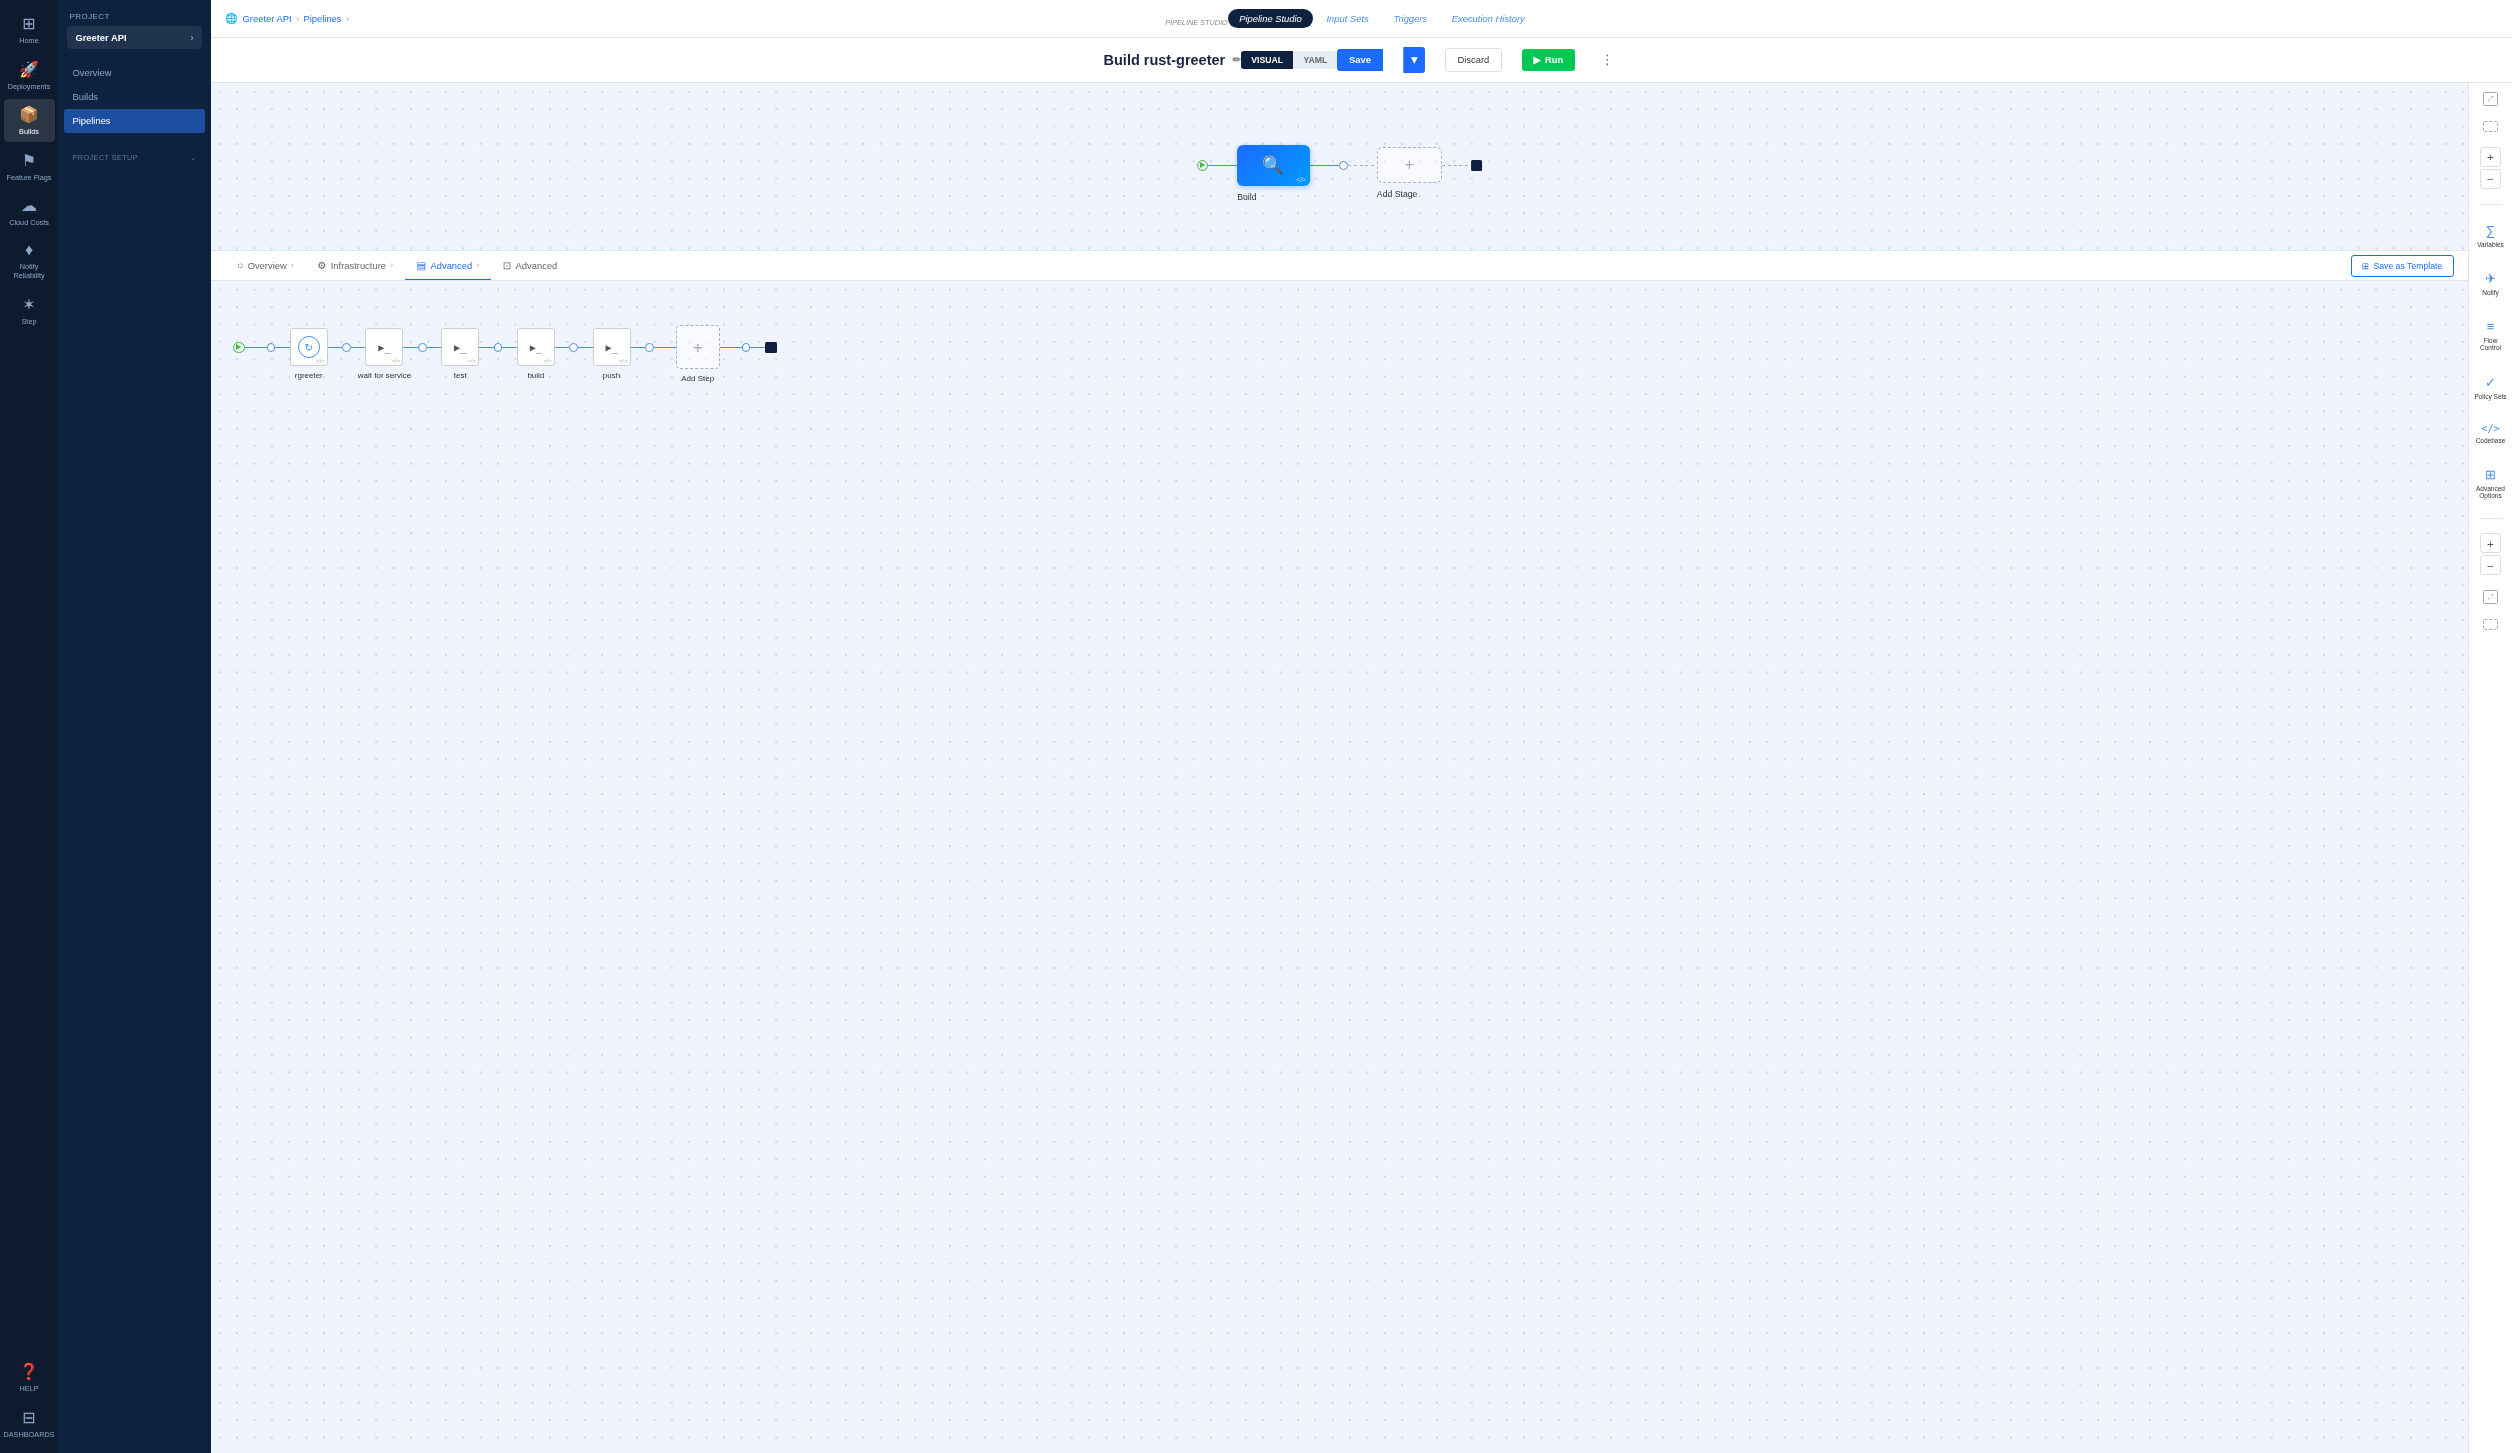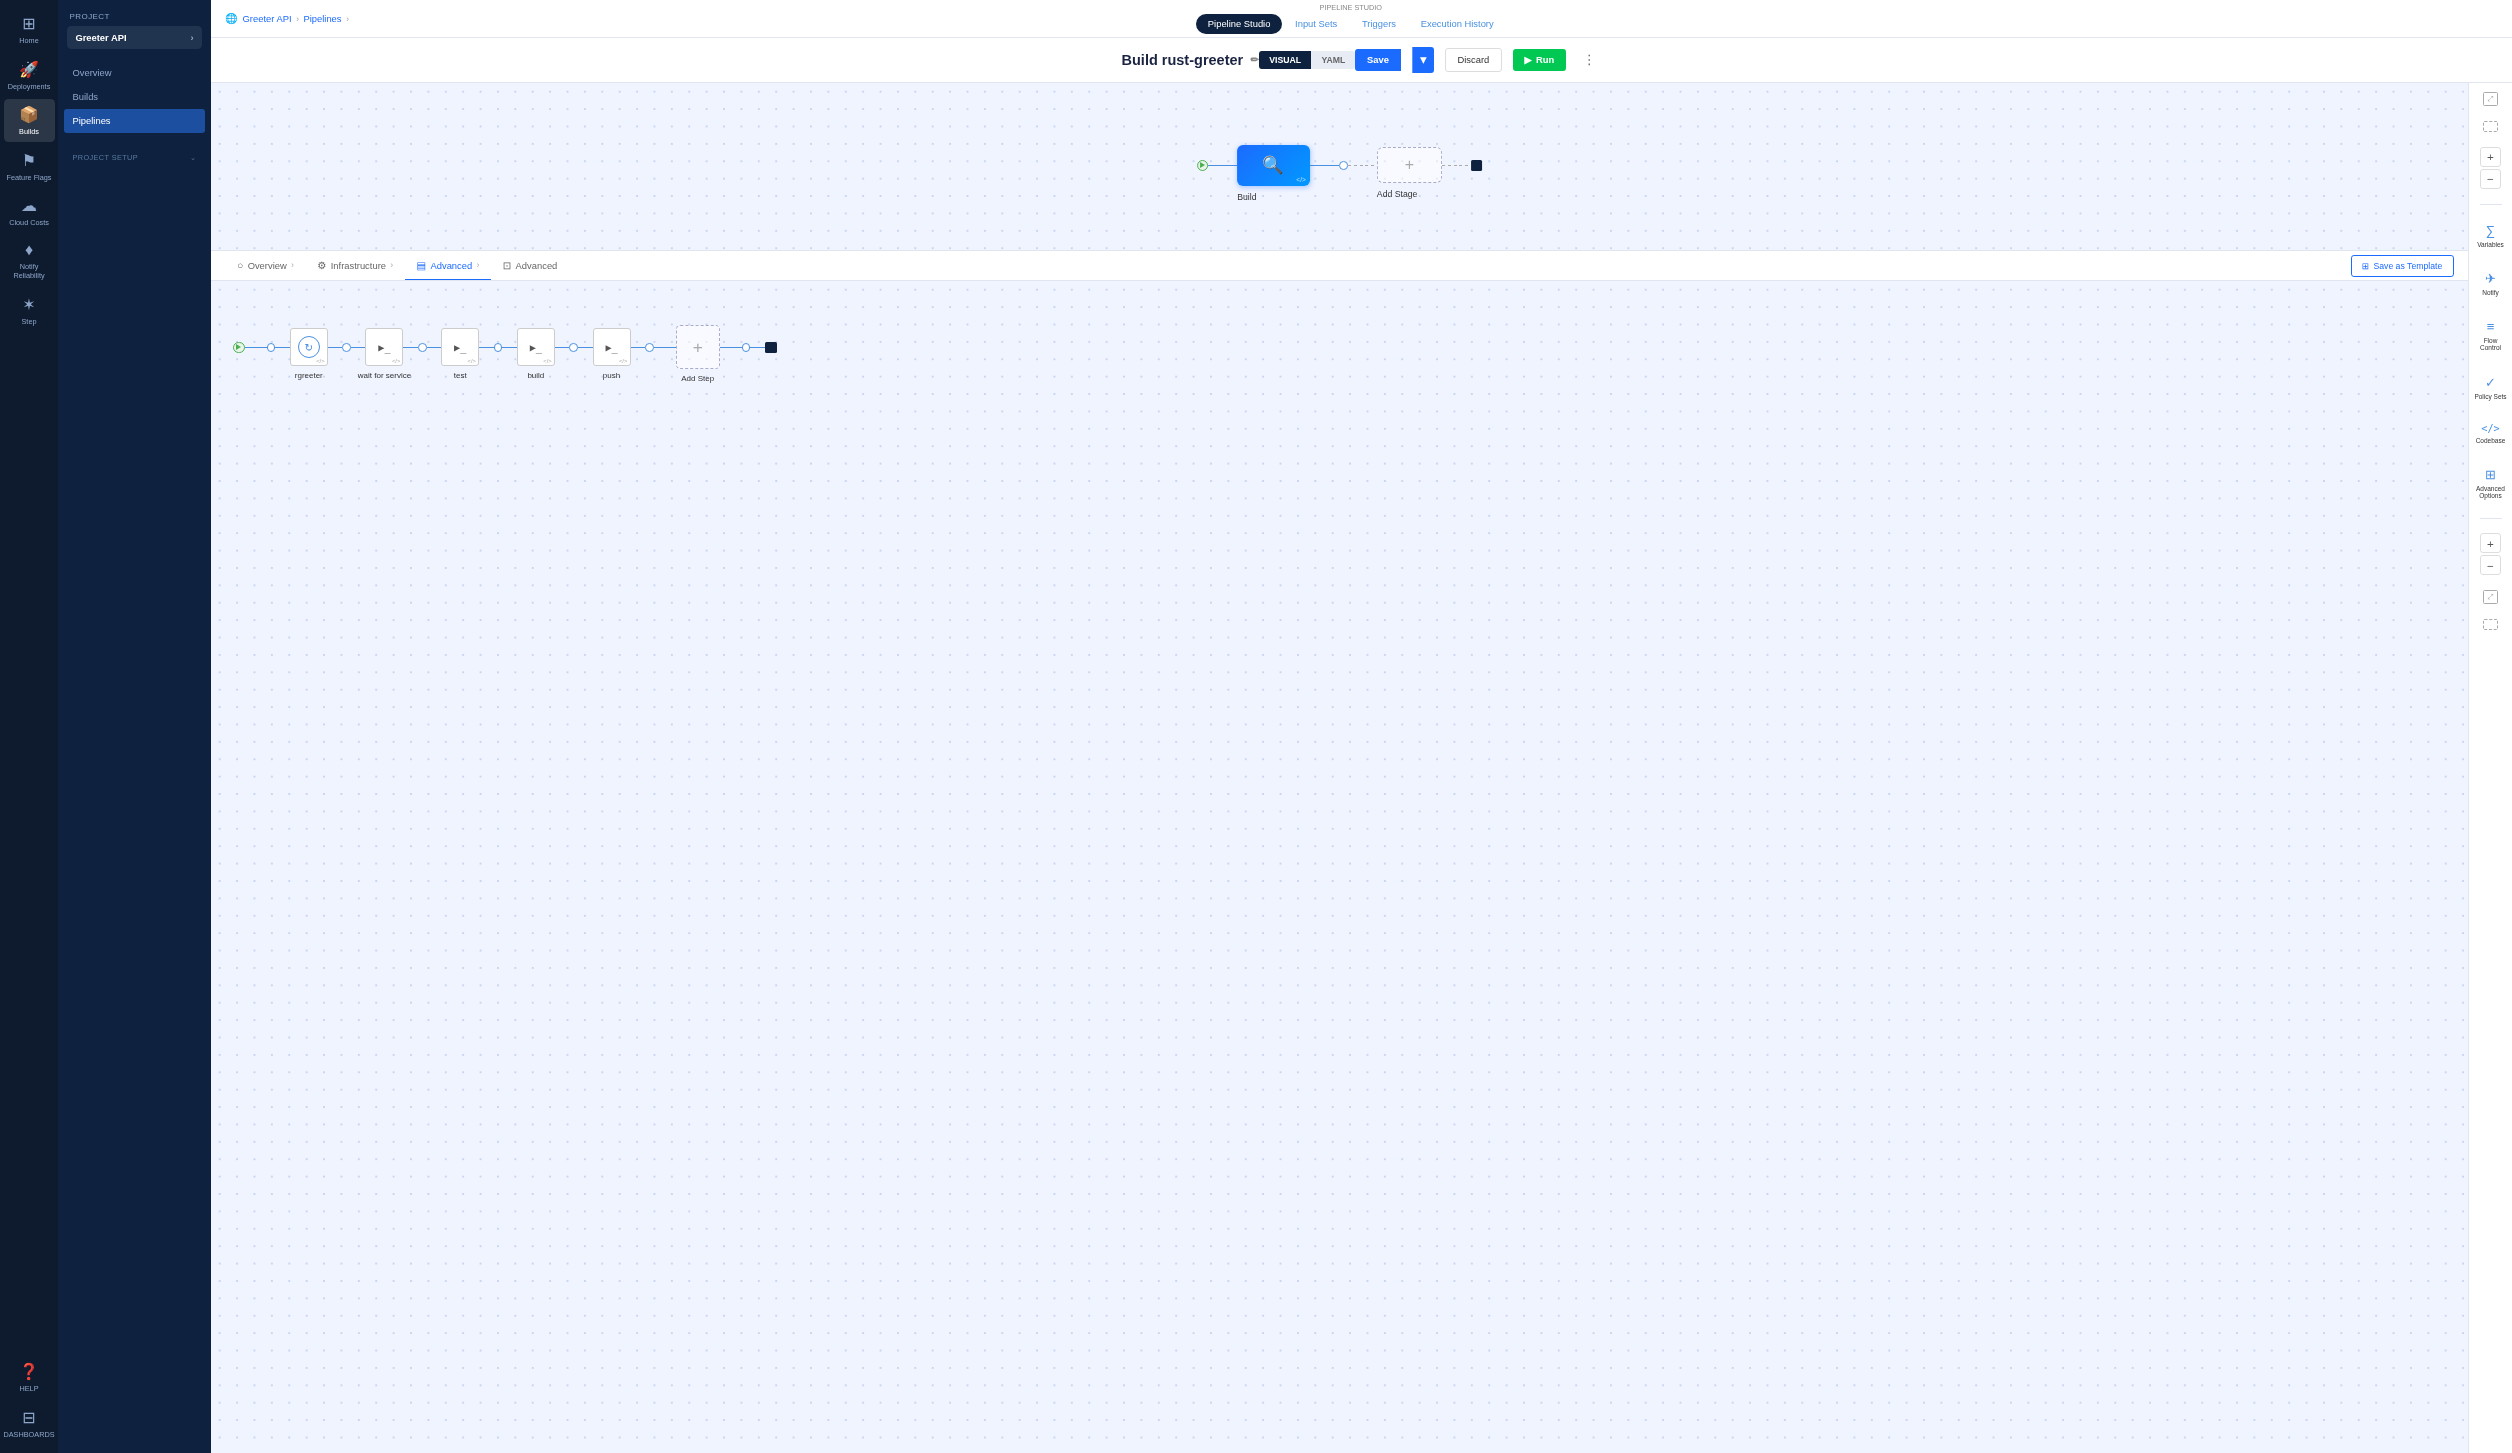--- a/index.html
+++ b/index.html
@@ -135,21 +135,21 @@
       display: flex;
       align-items: center;
       justify-content: center;
       flex-shrink: 0;
     }
     .pipeline-title { font-size: 14.5px; font-weight: 700; color: #1a2342; display: flex; align-items: center; gap: 7.3px; }
     .pipeline-title .edit-icon { color: #888; font-size: 10.2px; cursor: pointer; }
     .view-toggle { display: flex; align-items: center; background: #e8ecf5; border-radius: 2.9px; overflow: hidden; }
     .view-toggle-btn { padding: 3.6px 10.2px; font-size: 8.7px; font-weight: 600; cursor: pointer; color: #666; }
     .view-toggle-btn.active { background: #0e2240; color: #fff; }
-    .pipeline-actions { display: flex; align-items: center; gap: 11px; }
+    .pipeline-actions { display: flex; align-items: center; gap: 20px; }
     .btn-save { background: #1c6bff; color: #fff; border: none; padding: 5.8px 11.6px; border-radius: 2.9px 0 0 2.9px; cursor: pointer; font-size: 9.4px; font-weight: 600; }
     .btn-save-dropdown { background: #1c6bff; color: #fff; border: none; border-left: 0.7px solid rgba(255,255,255,0.3); padding: 5.8px 7.3px; border-radius: 0 2.9px 2.9px 0; cursor: pointer; }
     .btn-discard { background: #fff; color: #333; border: 0.7px solid #ddd; padding: 5.8px 11.6px; border-radius: 2.9px; cursor: pointer; font-size: 9.4px; }
     .btn-run { background: #00c853; color: #fff; border: none; padding: 5.8px 11.6px; border-radius: 2.9px; cursor: pointer; font-size: 9.4px; font-weight: 600; display: flex; align-items: center; gap: 4.4px; }
     .btn-more { background: none; border: none; color: #666; font-size: 13px; cursor: pointer; padding: 2.9px 5.8px; }
 
     
     .canvas-wrapper { flex: 1; display: flex; overflow: hidden; }
     .canvas { flex: 1; background: #f0f4ff; background-image: radial-gradient(circle, #c8d6f0 0.7px, transparent 0.7px); background-size: 17.4px 17.4px; position: relative; overflow: hidden; }
 
@@ -411,21 +411,21 @@
   <div class="main">
 
     <div class="topbar">
       <div class="breadcrumb">
         <span style="font-size:10.2px;">🌐</span>
         <span style="cursor:pointer;">Greeter API</span>
         <span class="sep">›</span>
         <span style="cursor:pointer;">Pipelines</span>
         <span class="sep">›</span>
       </div>
-      <div style="display:flex; flex-direction:column; align-items:center;">
+      <div style="display:flex; flex-direction:row; align-items:flex-end;font-style:italic;">
         <div class="topbar-label">PIPELINE STUDIO</div>
         <div class="topbar-tabs">
           <div class="topbar-tab active">Pipeline Studio</div>
           <div class="topbar-tab">Input Sets</div>
           <div class="topbar-tab">Triggers</div>
           <div class="topbar-tab">Execution History</div>
         </div>
       </div>
       <div style="width:145px;"></div>
     </div>

